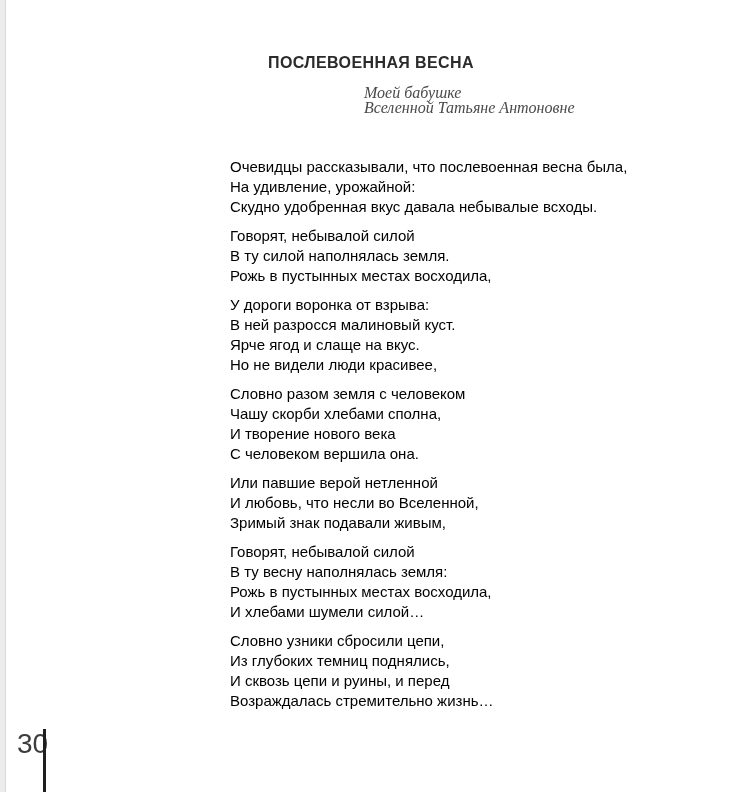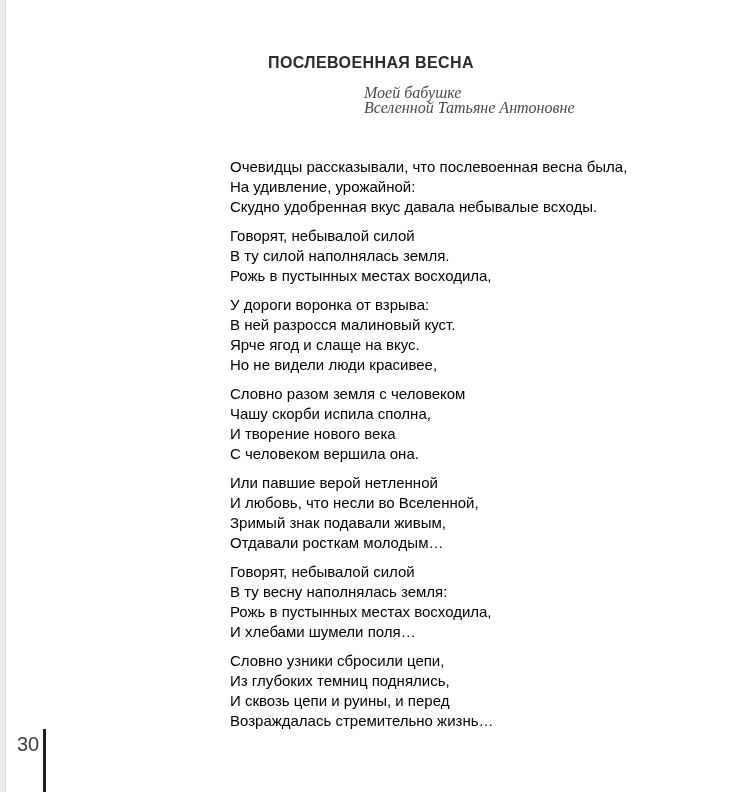--- a/index.html
+++ b/index.html
@@ -45,21 +45,21 @@
     font-size: 15px;
     line-height: 20px;
     color: #000000;
     margin-top: 36px;
   }
   .stanza { margin: 0 0 9px 0; }
   .line { white-space: nowrap; }
   .page-number {
     position: absolute;
     left: 17px; top: 733px;
-    font-size: 20px;
+    font-size: 28px;
     line-height: 22px;
     color: #3d3d3d;
   }
   .footer-rule {
     position: absolute;
     left: 43px; top: 729px;
     width: 3px; height: 63px;
     background: #1f1f1f;
   }
 </style>
@@ -88,35 +88,34 @@
         <div class="line">Рожь в пустынных местах восходила,</div>
       </div>
       <div class="stanza">
         <div class="line">У дороги воронка от взрыва:</div>
         <div class="line">В ней разросся малиновый куст.</div>
         <div class="line">Ярче ягод и слаще на вкус.</div>
         <div class="line">Но не видели люди красивее,</div>
       </div>
       <div class="stanza">
         <div class="line">Словно разом земля с человеком</div>
-        <div class="line">Чашу скорби испила сполна,</div>
+        <div class="line">Чашу скорби хлебами сполна,</div>
         <div class="line">И творение нового века</div>
         <div class="line">С человеком вершила она.</div>
       </div>
       <div class="stanza">
         <div class="line">Или павшие верой нетленной</div>
         <div class="line">И любовь, что несли во Вселенной,</div>
         <div class="line">Зримый знак подавали живым,</div>
-        <div class="line">Отдавали росткам молодым…</div>
       </div>
       <div class="stanza">
         <div class="line">Говорят, небывалой силой</div>
         <div class="line">В ту весну наполнялась земля:</div>
         <div class="line">Рожь в пустынных местах восходила,</div>
-        <div class="line">И хлебами шумели поля…</div>
+        <div class="line">И хлебами шумели силой…</div>
       </div>
       <div class="stanza">
         <div class="line">Словно узники сбросили цепи,</div>
         <div class="line">Из глубоких темниц поднялись,</div>
         <div class="line">И сквозь цепи и руины, и перед</div>
         <div class="line">Возраждалась стремительно жизнь…</div>
       </div>
     </div>
 
   <div class="page-number">30</div>

